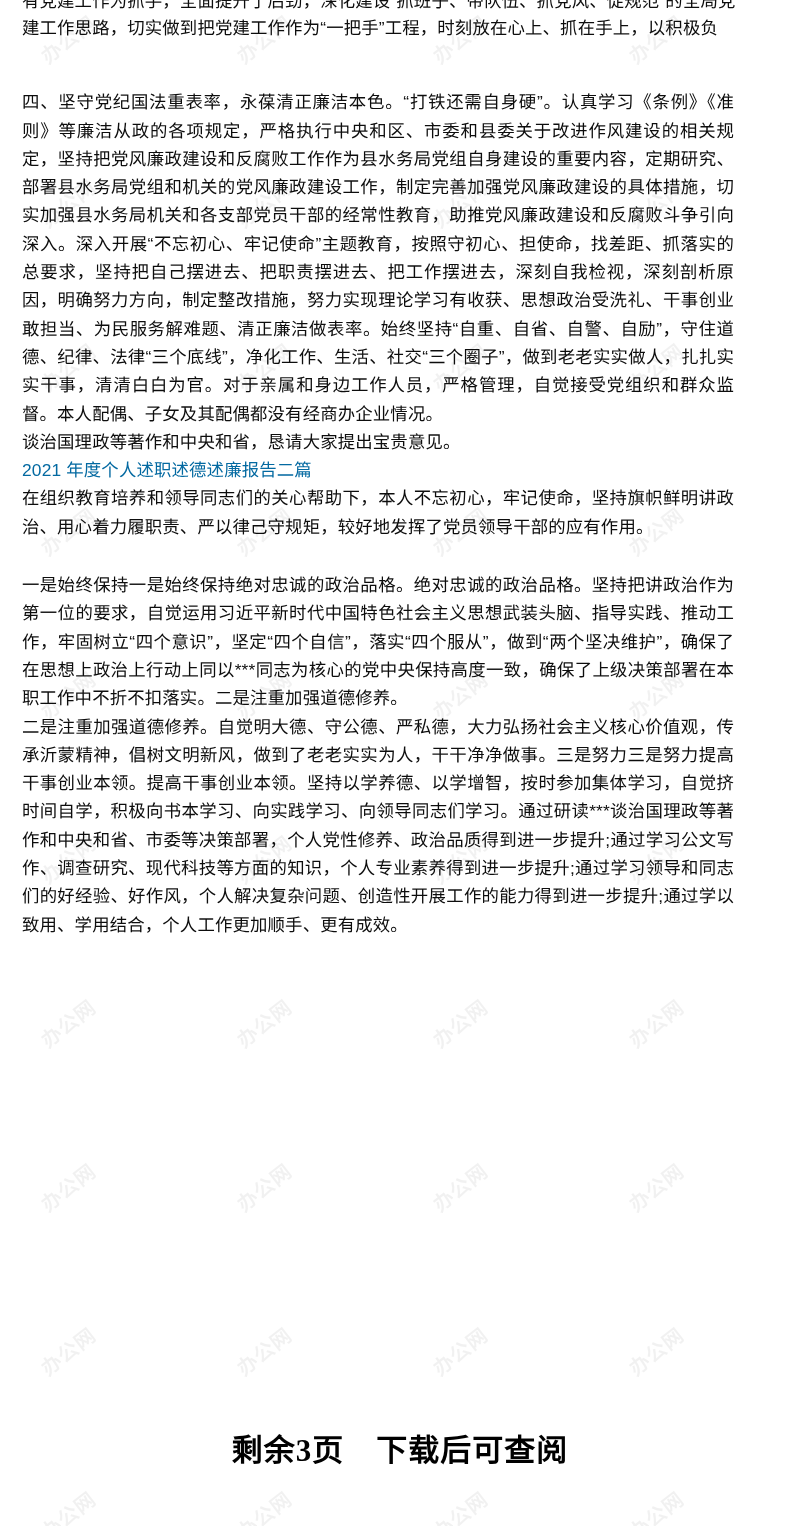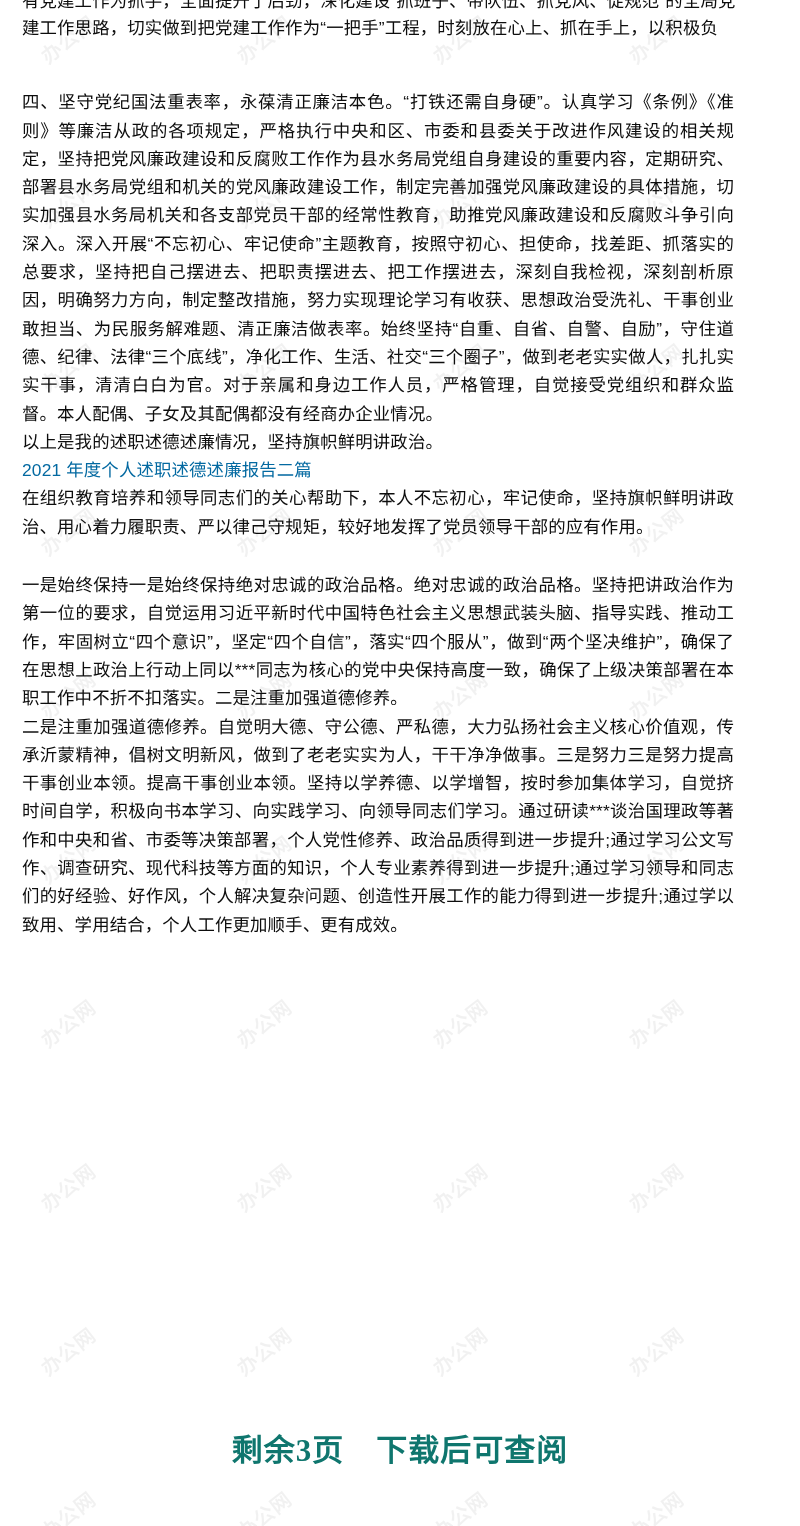--- a/index.html
+++ b/index.html
@@ -96,21 +96,21 @@
   .paywall {
     position: absolute;
     left: 0;
     right: 0;
     bottom: 56px;
     text-align: center;
     z-index: 4;
   }
   .paywall-text {
     display: inline-block;
-    color: #0f766e;
+    color: #000000;
     font-size: 31px;
     font-weight: 700;
     letter-spacing: 1px;
     font-family: "Liberation Serif", "DejaVu Serif", serif;
     white-space: pre;
   }
 
   
   .top-clip {
     position: absolute;
@@ -178,21 +178,21 @@
 
     <p class="para">建工作思路，切实做到把党建工作作为“一把手”工程，时刻放在心上、抓在手上，以积极负</p>
 
     <div class="spacer-lg"></div>
 
 
     <p class="para">四、坚守党纪国法重表率，永葆清正廉洁本色。“打铁还需自身硬”。认真学习《条例》《准则》等廉洁从政的各项规定，严格执行中央和区、市委和县委关于改进作风建设的相关规定，坚持把党风廉政建设和反腐败工作作为县水务局党组自身建设的重要内容，定期研究、部署县水务局党组和机关的党风廉政建设工作，制定完善加强党风廉政建设的具体措施，切实加强县水务局机关和各支部党员干部的经常性教育，助推党风廉政建设和反腐败斗争引向深入。深入开展“不忘初心、牢记使命”主题教育，按照守初心、担使命，找差距、抓落实的总要求，坚持把自己摆进去、把职责摆进去、把工作摆进去，深刻自我检视，深刻剖析原因，明确努力方向，制定整改措施，努力实现理论学习有收获、思想政治受洗礼、干事创业敢担当、为民服务解难题、清正廉洁做表率。始终坚持“自重、自省、自警、自励”，守住道德、纪律、法律“三个底线”，净化工作、生活、社交“三个圈子”，做到老老实实做人，扎扎实实干事，清清白白为官。对于亲属和身边工作人员，严格管理，自觉接受党组织和群众监督。本人配偶、子女及其配偶都没有经商办企业情况。</p>
 
 
 
-    <p class="para">以上是我的述职述德述廉情况，坚持旗帜鲜明讲政治。</p>
+    <p class="para">谈治国理政等著作和中央和省，恳请大家提出宝贵意见。</p>
 
     <p class="heading-blue">2021 年度个人述职述德述廉报告二篇</p>
 
     <p class="para">在组织教育培养和领导同志们的关心帮助下，本人不忘初心，牢记使命，坚持旗帜鲜明讲政治、用心着力履职责、严以律己守规矩，较好地发挥了党员领导干部的应有作用。</p>
 
     <div class="spacer-md"></div>
 
 
     <p class="para">一是始终保持一是始终保持绝对忠诚的政治品格。绝对忠诚的政治品格。坚持把讲政治作为第一位的要求，自觉运用习近平新时代中国特色社会主义思想武装头脑、指导实践、推动工作，牢固树立“四个意识”，坚定“四个自信”，落实“四个服从”，做到“两个坚决维护”，确保了在思想上政治上行动上同以***同志为核心的党中央保持高度一致，确保了上级决策部署在本职工作中不折不扣落实。二是注重加强道德修养。</p>
 

